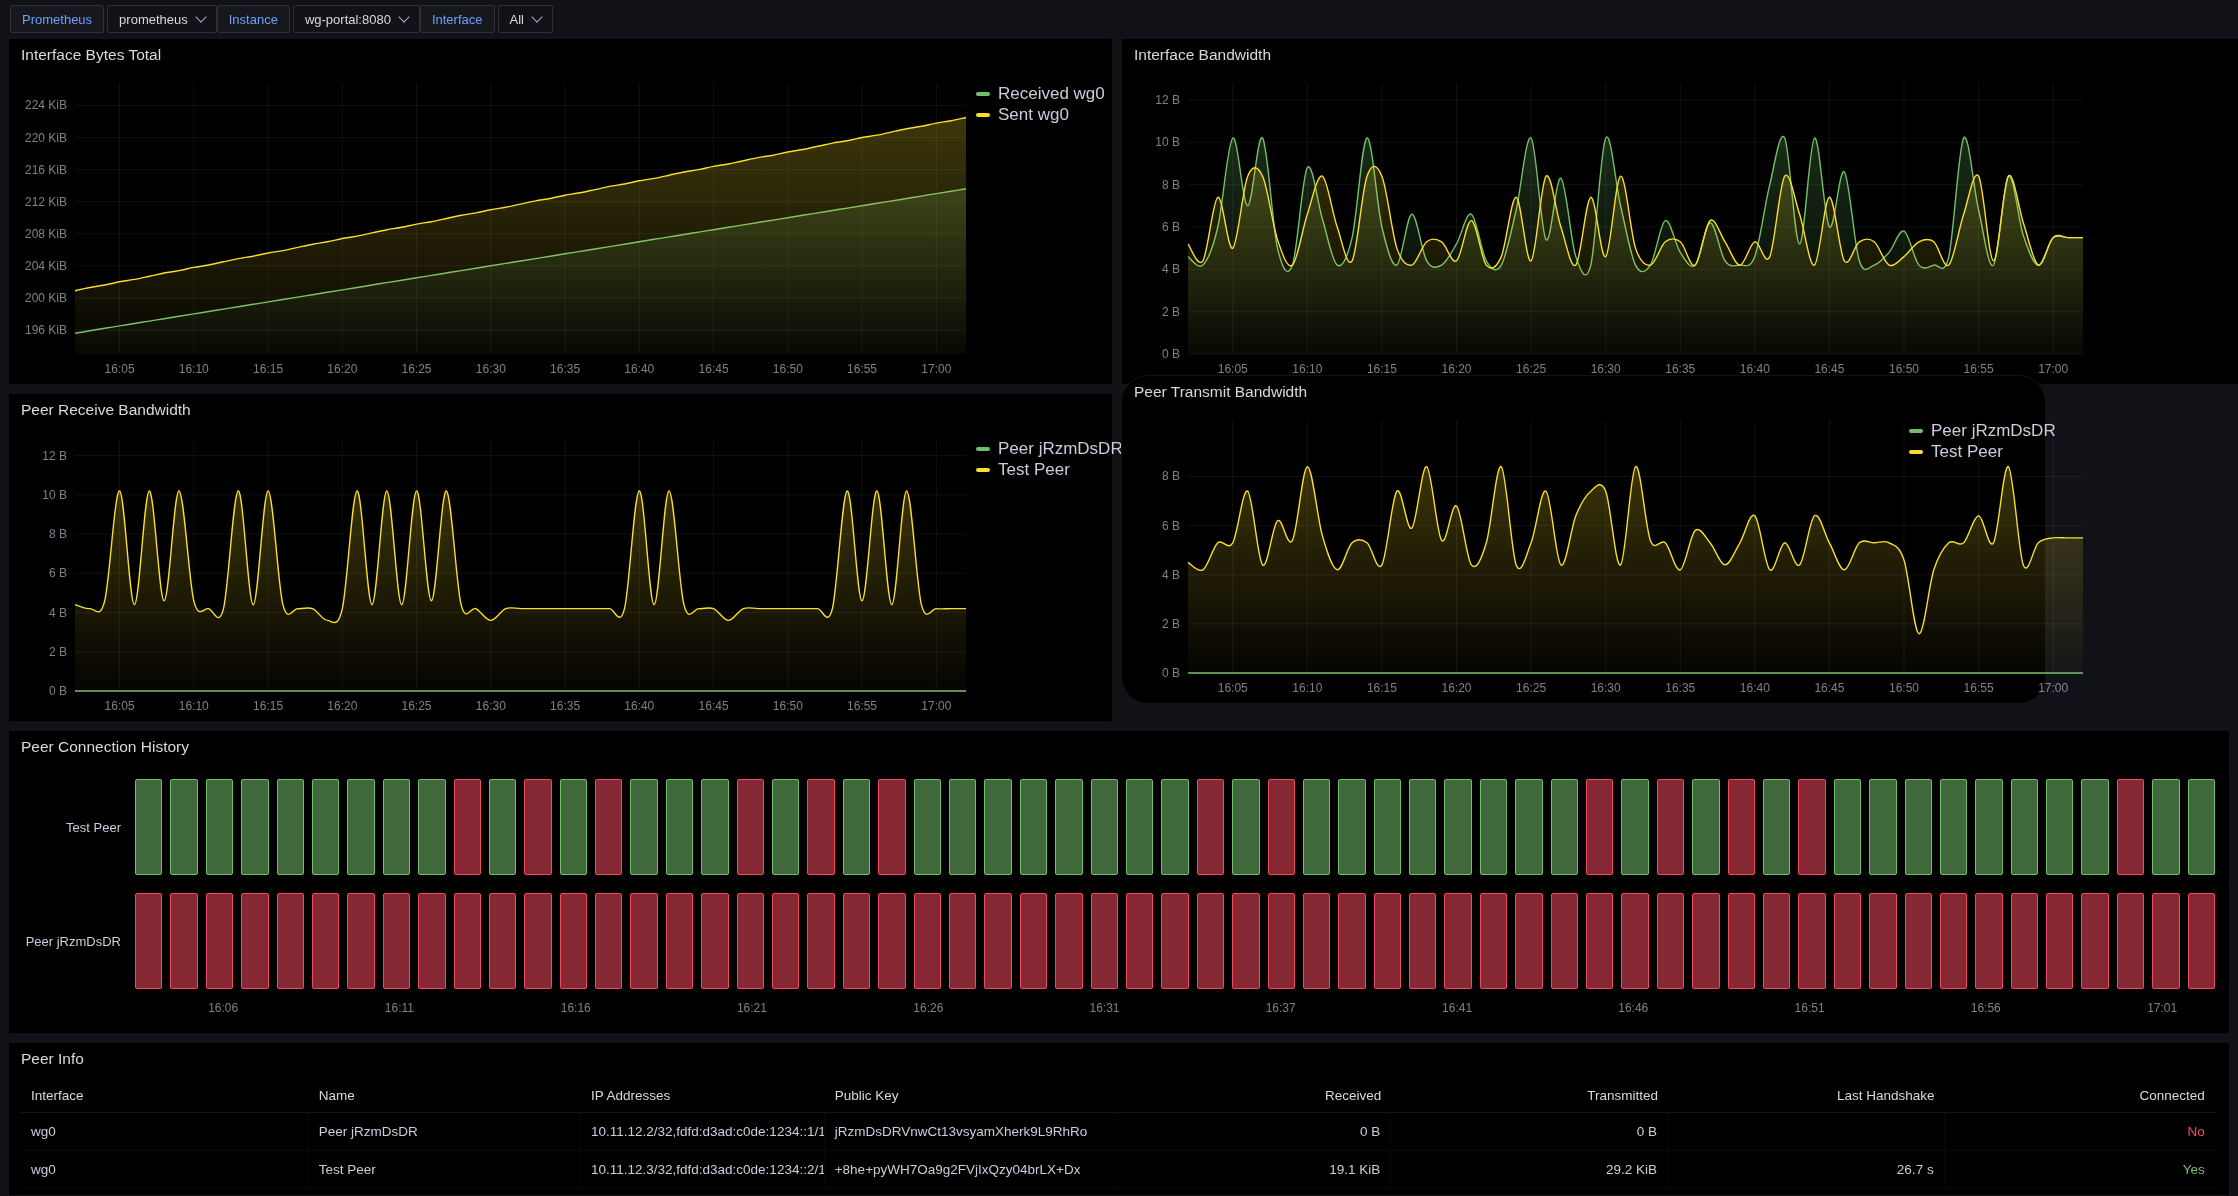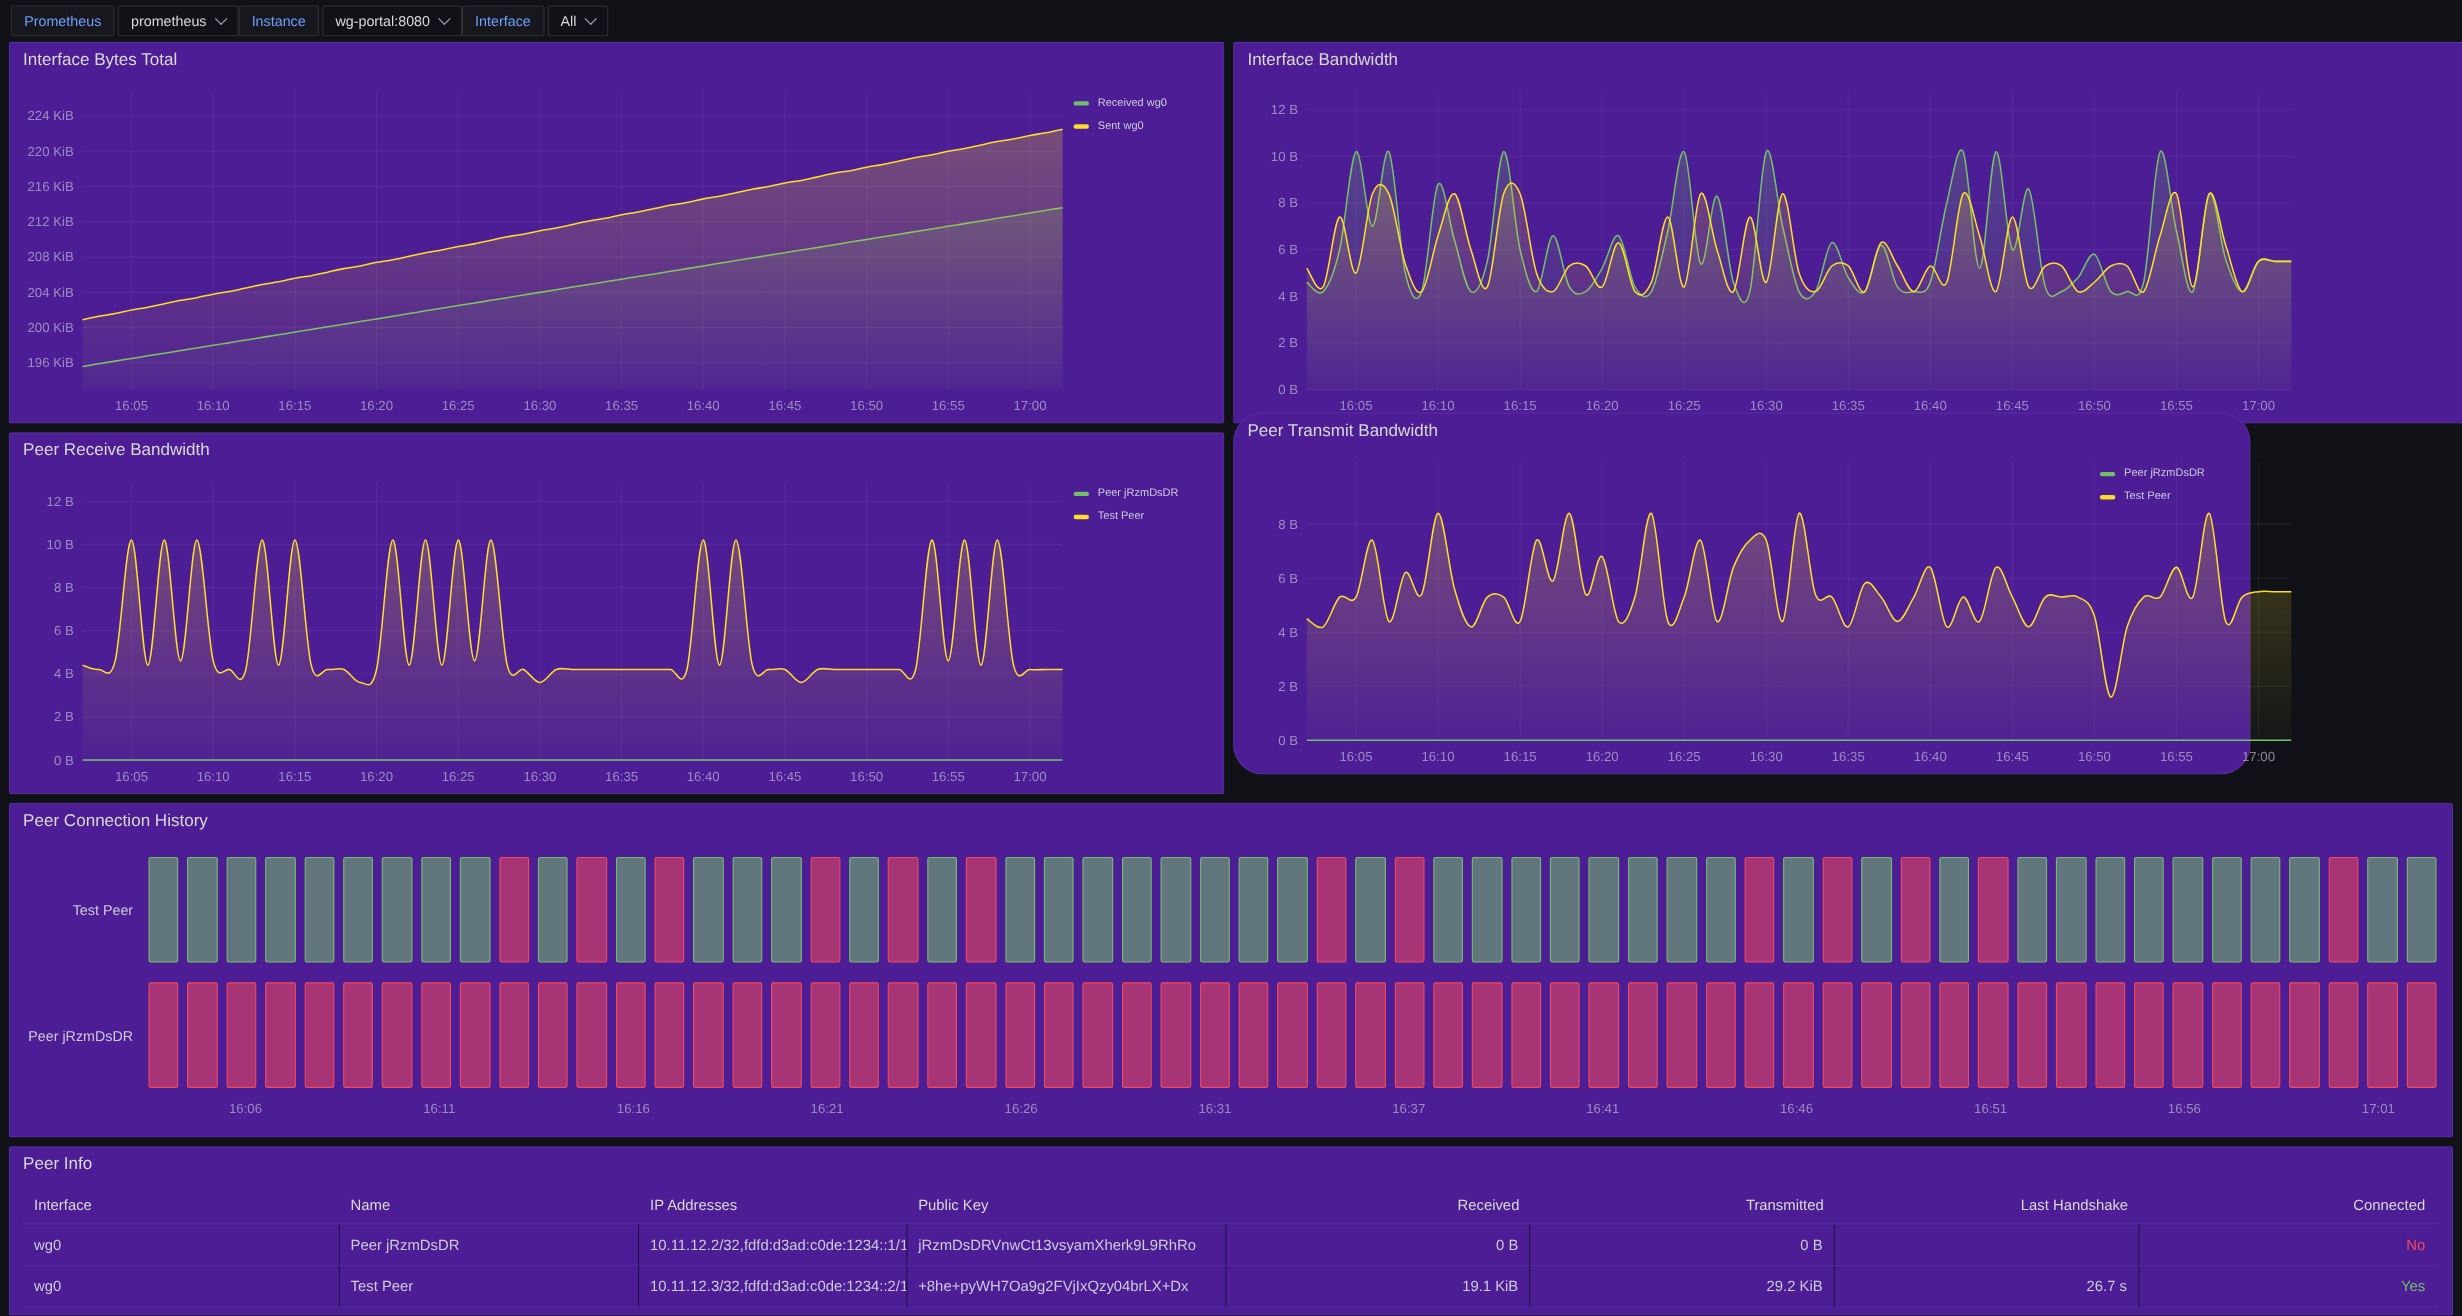--- a/index.html
+++ b/index.html
@@ -5,37 +5,37 @@
   html,body{margin:0;padding:0;background:#111217;width:2238px;height:1196px;overflow:hidden;
     font-family:"Liberation Sans","DejaVu Sans",sans-serif;color:#ccccdc;}
   .topbar{position:absolute;top:0;left:0;right:0;height:38px;display:flex;align-items:center;padding-left:10px;gap:0;}
   .vargroup{display:flex;align-items:center;gap:3px;}
   .chip{height:26px;display:flex;align-items:center;padding:0 11px;border:1px solid #2e3036;border-radius:2px;font-size:13px;background:#16181d;}
   .chip.vlabel{color:#6e9fff;font-weight:500;}
   .chip.vvalue{color:#d8d9da;background:#111217;cursor:pointer;}
   .chev{width:7px;height:7px;border-right:1.5px solid #aab;border-bottom:1.5px solid #aab;
     transform:rotate(45deg);margin-left:9px;margin-top:-4px;}
   .dashboard{position:absolute;top:38px;left:0;right:0;bottom:0;}
-  .panel{position:absolute;background:#4c1d95;border:1px solid rgba(204,204,220,0.09);border-radius:2px;box-sizing:border-box;}
+  .panel{position:absolute;background:#000000;border:1px solid rgba(204,204,220,0.09);border-radius:2px;box-sizing:border-box;}
   #p1{left:8px;top:0;width:1105px;height:347px;}
   #p2{left:1121px;top:0;width:1293px;height:347px;}
   #p3{left:8px;top:355px;width:1105px;height:329px;}
   #p4{left:1121px;top:337px;width:925px;height:329px;border-radius:27px;}
   #p5{left:8px;top:692px;width:2222px;height:304px;}
   #p6{left:8px;top:1004px;width:2222px;height:154px;}
   .panel-title{position:absolute;top:7px;left:12px;font-size:15.5px;font-weight:500;color:#d8d9da;cursor:pointer;}
   .chart-body{position:absolute;left:8px;right:8px;top:32px;bottom:4px;display:flex;}
   .plot{flex:1;position:relative;}
   .plot svg{position:absolute;inset:0;}
   .grid{stroke:rgba(204,204,220,0.08);stroke-width:1;}
   text.tick{fill:rgba(204,204,220,0.62);font-size:12px;font-family:"Liberation Sans",sans-serif;}
   .legend{width:128px;padding-top:12px;box-sizing:border-box;}
   .legend-item{display:flex;align-items:center;gap:8px;height:21px;cursor:pointer;}
   .legend-dash{width:14px;height:4px;border-radius:2px;flex:0 0 auto;}
-  .legend-label{font-size:10px;color:#ccccdc;white-space:nowrap;}
+  .legend-label{font-size:17px;color:#ccccdc;white-space:nowrap;}
   
   .sh-body{position:absolute;left:8px;right:14px;top:34px;bottom:6px;}
   .sh-row{display:flex;align-items:stretch;height:96px;margin-top:18px;}
   .sh-row:first-child{margin-top:14px;}
   .sh-label{width:118px;flex:0 0 auto;display:flex;align-items:center;justify-content:flex-end;
     padding-right:14px;font-size:13px;color:#ccccdc;box-sizing:border-box;}
   .sh-bars{flex:1;display:flex;gap:8px;}
   .sh-bar{flex:1;border-radius:2px;border:1px solid transparent;box-sizing:border-box;}
   .sh-axis{position:relative;margin-left:118px;height:24px;margin-top:8px;}
   .sh-tick{position:absolute;top:4px;transform:translateX(-50%);font-size:12px;color:rgba(204,204,220,0.62);white-space:nowrap;}

